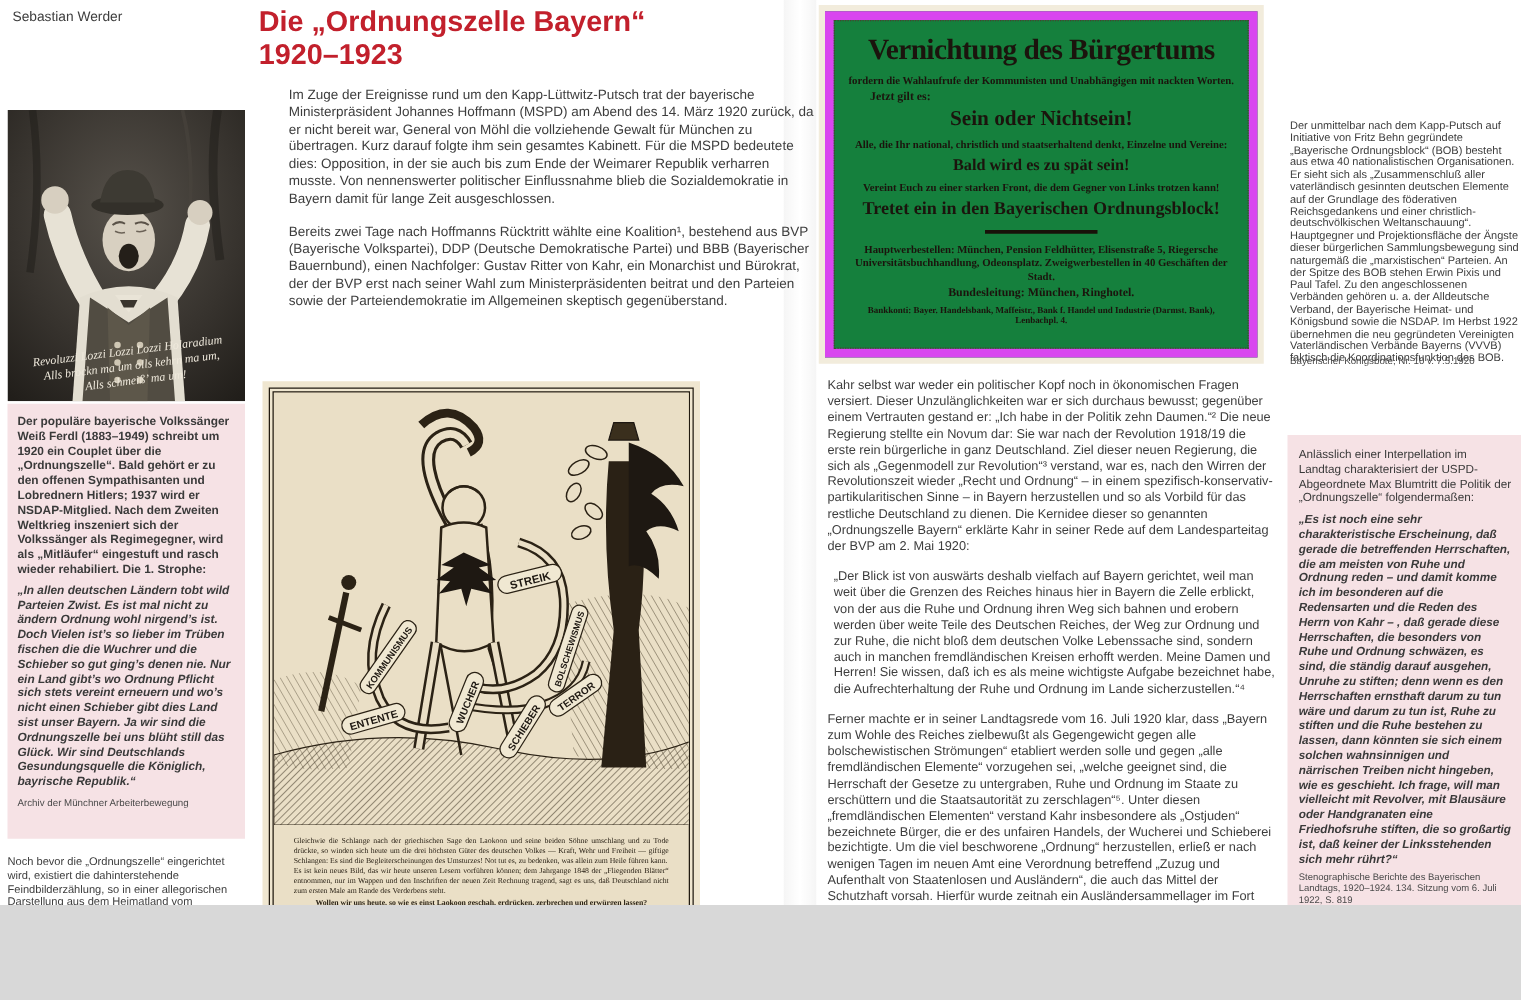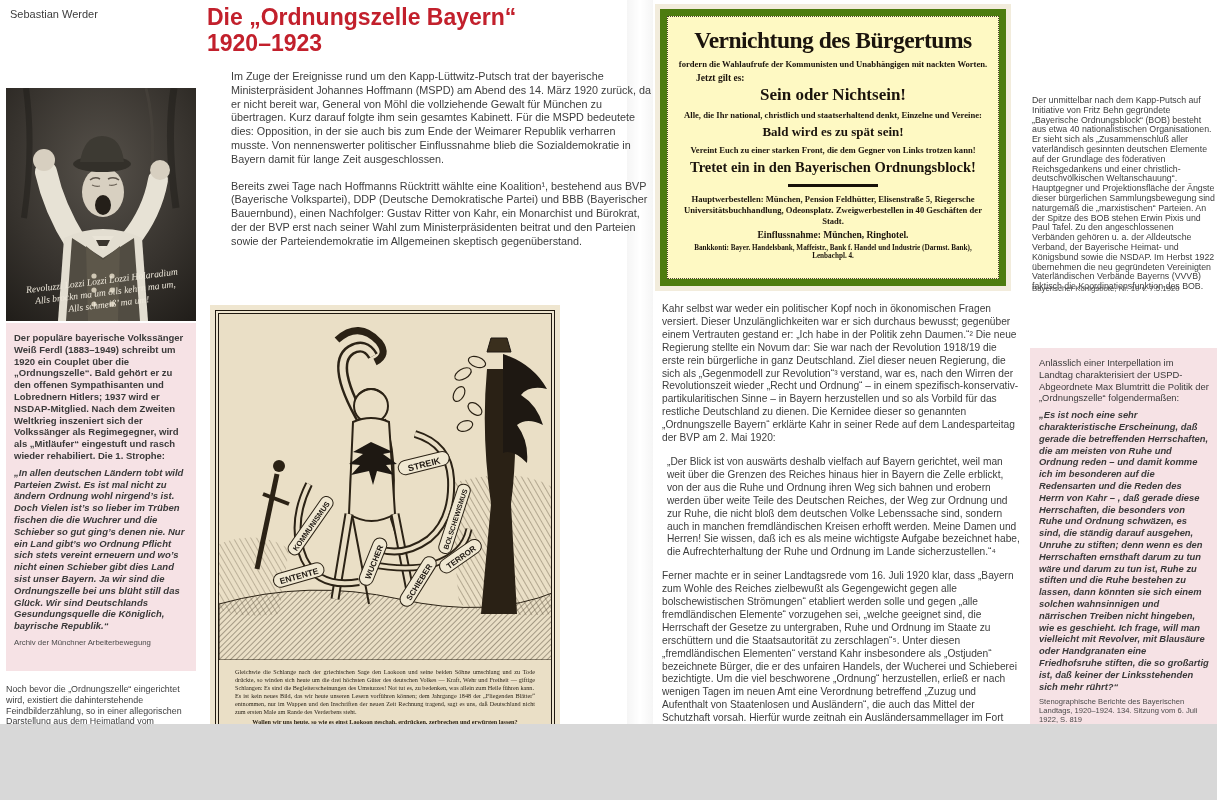--- a/index.html
+++ b/index.html
@@ -33,21 +33,21 @@
   .illu-frame-inner { width:100%; height:100%; border:0.8px solid #211a10; box-sizing:border-box; background:#eadfc6; overflow:hidden; }
   .illu-caption-title { text-align:center; font-family:"Liberation Serif", serif; font-weight:bold;
     font-size:20px; color:#211a10; margin-top:2px; letter-spacing:1px; }
   .illu-caption-text { font-family:"Liberation Serif", serif; font-size:6.2px; line-height:8px;
     color:#2c2418; text-align:justify; padding:4px 16px 0 16px; }
   .illu-caption-text .last { text-align:center; font-weight:bold; margin-top:2px; }
 
   
   .poster { position:absolute; left:655px; top:4px; width:356px; height:287px;
     background:#f2ecdc; box-sizing:border-box; padding:5px; }
-  .poster-frame { width:100%; height:100%; box-sizing:border-box; border:7px solid #4d7c0f; background:#fef9c3; }
+  .poster-frame { width:100%; height:100%; box-sizing:border-box; border:7px solid #d946ef; background:#15803d; }
   .poster-inner { width:100%; height:100%; box-sizing:border-box; border:1.5px dotted #4a4031; padding:8px 10px;
     font-family:"Liberation Serif", serif; color:#1b140d; text-align:center; overflow:hidden; }
   .poster-headline { font-size:23.5px; font-weight:bold; letter-spacing:-0.5px; margin-top:2px; }
   .poster-small { font-size:8.6px; font-weight:bold; margin-top:5px; }
   .poster-left { text-align:left; padding-left:18px; font-size:9.5px; font-weight:bold; margin-top:4px; }
   .poster-med { font-size:17px; font-weight:bold; margin-top:2px; }
   .poster-med2 { font-size:13px; font-weight:bold; margin-top:4px; }
   .poster-block { font-size:14.5px; font-weight:bold; margin-top:4px; }
   .poster-rule { width:90px; height:2.5px; background:#181209; margin:8px auto 7px auto; }
   .poster-addr { font-size:8.6px; font-weight:bold; line-height:11px; margin-top:4px; }
@@ -250,21 +250,21 @@
       <div class="poster-headline">Vernichtung des Bürgertums</div>
       <div class="poster-small">fordern die Wahlaufrufe der Kommunisten und Unabhängigen mit nackten Worten.</div>
       <div class="poster-left">Jetzt gilt es:</div>
       <div class="poster-med">Sein oder Nichtsein!</div>
       <div class="poster-small">Alle, die Ihr national, christlich und staatserhaltend denkt, Einzelne und Vereine:</div>
       <div class="poster-med2">Bald wird es zu spät sein!</div>
       <div class="poster-small">Vereint Euch zu einer starken Front, die dem Gegner von Links trotzen kann!</div>
       <div class="poster-block">Tretet ein in den Bayerischen Ordnungsblock!</div>
       <div class="poster-rule"></div>
       <div class="poster-addr">Hauptwerbestellen: München, Pension Feldhütter, Elisenstraße 5, Riegersche Universitätsbuchhandlung, Odeonsplatz. Zweigwerbestellen in 40 Geschäften der Stadt.</div>
-      <div class="poster-bund">Einflussnahme: München, Ringhotel.</div>
+      <div class="poster-bund">Bundesleitung: München, Ringhotel.</div>
       <div class="poster-bank">Bankkonti: Bayer. Handelsbank, Maffeistr., Bank f. Handel und Industrie (Darmst. Bank), Lenbachpl. 4.</div>
     </div>
       </div>
   </div>
 
   <div class="main-right">
     <p>Kahr selbst war weder ein politischer Kopf noch in ökonomischen Fragen versiert. Dieser Unzulänglichkeiten war er sich durchaus bewusst; gegenüber einem Vertrauten gestand er: „Ich habe in der Politik zehn Daumen.“² Die neue Regierung stellte ein Novum dar: Sie war nach der Revolution 1918/19 die erste rein bürgerliche in ganz Deutschland. Ziel dieser neuen Regierung, die sich als „Gegenmodell zur Revolution“³ verstand, war es, nach den Wirren der Revolutionszeit wieder „Recht und Ordnung“ – in einem spezifisch-konservativ-partikularitischen Sinne – in Bayern herzustellen und so als Vorbild für das restliche Deutschland zu dienen. Die Kernidee dieser so genannten „Ordnungszelle Bayern“ erklärte Kahr in seiner Rede auf dem Landesparteitag der BVP am 2. Mai 1920:</p>
     <p class="q">„Der Blick ist von auswärts deshalb vielfach auf Bayern gerichtet, weil man weit über die Grenzen des Reiches hinaus hier in Bayern die Zelle erblickt, von der aus die Ruhe und Ordnung ihren Weg sich bahnen und erobern werden über weite Teile des Deutschen Reiches, der Weg zur Ordnung und zur Ruhe, die nicht bloß dem deutschen Volke Lebenssache sind, sondern auch in manchen fremdländischen Kreisen erhofft werden. Meine Damen und Herren! Sie wissen, daß ich es als meine wichtigste Aufgabe bezeichnet habe, die Aufrechterhaltung der Ruhe und Ordnung im Lande sicherzustellen.“⁴</p>
     <p>Ferner machte er in seiner Landtagsrede vom 16. Juli 1920 klar, dass „Bayern zum Wohle des Reiches zielbewußt als Gegengewicht gegen alle bolschewistischen Strömungen“ etabliert werden solle und gegen „alle fremdländischen Elemente“ vorzugehen sei, „welche geeignet sind, die Herrschaft der Gesetze zu untergraben, Ruhe und Ordnung im Staate zu erschüttern und die Staatsautorität zu zerschlagen“⁵. Unter diesen „fremdländischen Elementen“ verstand Kahr insbesondere als „Ostjuden“ bezeichnete Bürger, die er des unfairen Handels, der Wucherei und Schieberei bezichtigte. Um die viel beschworene „Ordnung“ herzustellen, erließ er nach wenigen Tagen im neuen Amt eine Verordnung betreffend „Zuzug und Aufenthalt von Staatenlosen und Ausländern“, die auch das Mittel der Schutzhaft vorsah. Hierfür wurde zeitnah ein Ausländersammellager im Fort Prinz Karl bei Ingolstadt eingerichtet, welches bis Anfang 1924 betrieben wurde.</p>
   </div>

